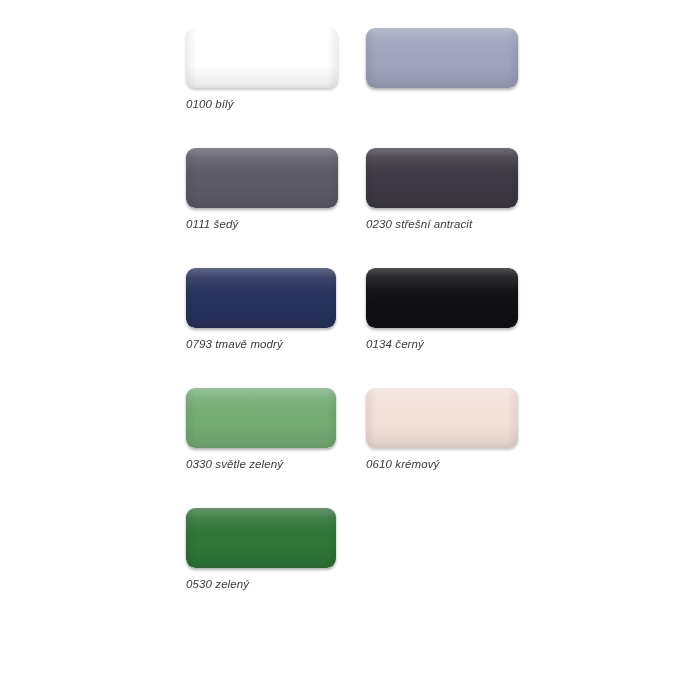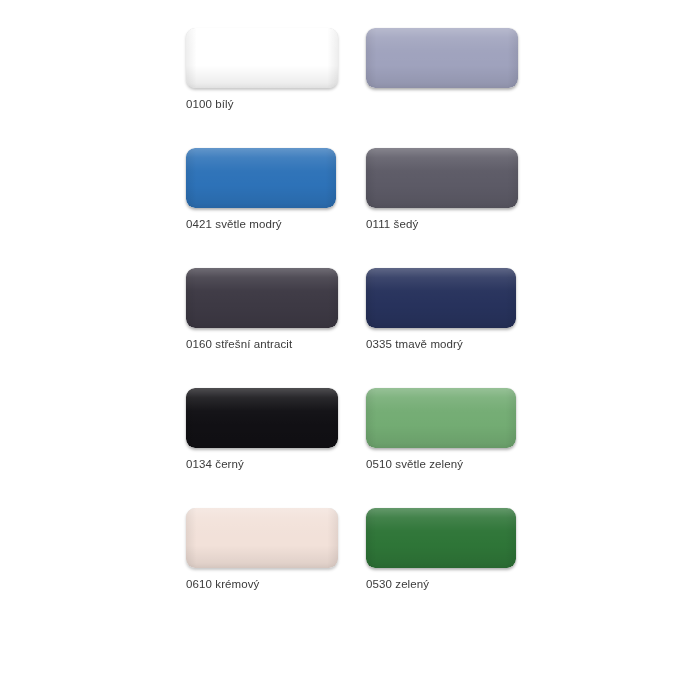--- a/index.html
+++ b/index.html
@@ -13,20 +13,21 @@
     background: #ffffff;
     font-family: "Liberation Sans", sans-serif;
     overflow: hidden;
   }
 
   #swatch-sheet {
     position: relative;
     width: 700px;
     height: 700px;
     box-sizing: border-box;
+    font-style: italic;
   }
 
   .swatch-grid {
     position: absolute;
     left: 186px;
     top: 28px;
     width: 332px;
     display: grid;
     grid-template-columns: 152px 152px;
     column-gap: 28px;
@@ -123,67 +124,59 @@
         </div>
         <div class="swatch-label">0100 bílý</div>
       </div>
       <div class="swatch-cell col-left">
         <div class="swatch-chip">
           <div class="chip-fill" style="background: rgb(159, 162, 189);"></div>
           <div class="chip-edge"></div>
           <div class="chip-gloss"></div>
         </div>
       </div>
-      <div class="swatch-cell col-right">
-        <div class="swatch-chip">
-          <div class="chip-fill" style="background: rgb(45, 114, 184);"></div>
-          <div class="chip-edge"></div>
-          <div class="chip-gloss"></div>
-        </div>
-        <div class="swatch-label">0421 světle modrý</div>
-      </div>
       <div class="swatch-cell col-left">
         <div class="swatch-chip">
           <div class="chip-fill" style="background: rgb(92, 90, 102);"></div>
           <div class="chip-edge"></div>
           <div class="chip-gloss"></div>
         </div>
         <div class="swatch-label">0111 šedý</div>
       </div>
       <div class="swatch-cell col-left">
         <div class="swatch-chip">
           <div class="chip-fill" style="background: rgb(61, 57, 68);"></div>
           <div class="chip-edge"></div>
           <div class="chip-gloss"></div>
         </div>
-        <div class="swatch-label">0160 střešní antracit</div>
+        <div class="swatch-label">0230 střešní antracit</div>
       </div>
       <div class="swatch-cell col-right">
         <div class="swatch-chip">
           <div class="chip-fill" style="background: rgb(39, 50, 92);"></div>
           <div class="chip-edge"></div>
           <div class="chip-gloss"></div>
         </div>
-        <div class="swatch-label">0335 tmavě modrý</div>
+        <div class="swatch-label">0793 tmavě modrý</div>
       </div>
       <div class="swatch-cell col-left">
         <div class="swatch-chip">
           <div class="chip-fill" style="background: rgb(17, 16, 20);"></div>
           <div class="chip-edge"></div>
           <div class="chip-gloss"></div>
         </div>
         <div class="swatch-label">0134 černý</div>
       </div>
       <div class="swatch-cell col-right">
         <div class="swatch-chip">
           <div class="chip-fill" style="background: rgb(115, 172, 115);"></div>
           <div class="chip-edge"></div>
           <div class="chip-gloss"></div>
         </div>
-        <div class="swatch-label">0510 světle zelený</div>
+        <div class="swatch-label">0330 světle zelený</div>
       </div>
       <div class="swatch-cell col-left">
         <div class="swatch-chip needs-outline">
           <div class="chip-fill" style="background: rgb(242, 225, 217);"></div>
           <div class="chip-edge"></div>
           <div class="chip-gloss"></div>
         </div>
         <div class="swatch-label">0610 krémový</div>
       </div>
       <div class="swatch-cell col-right">

